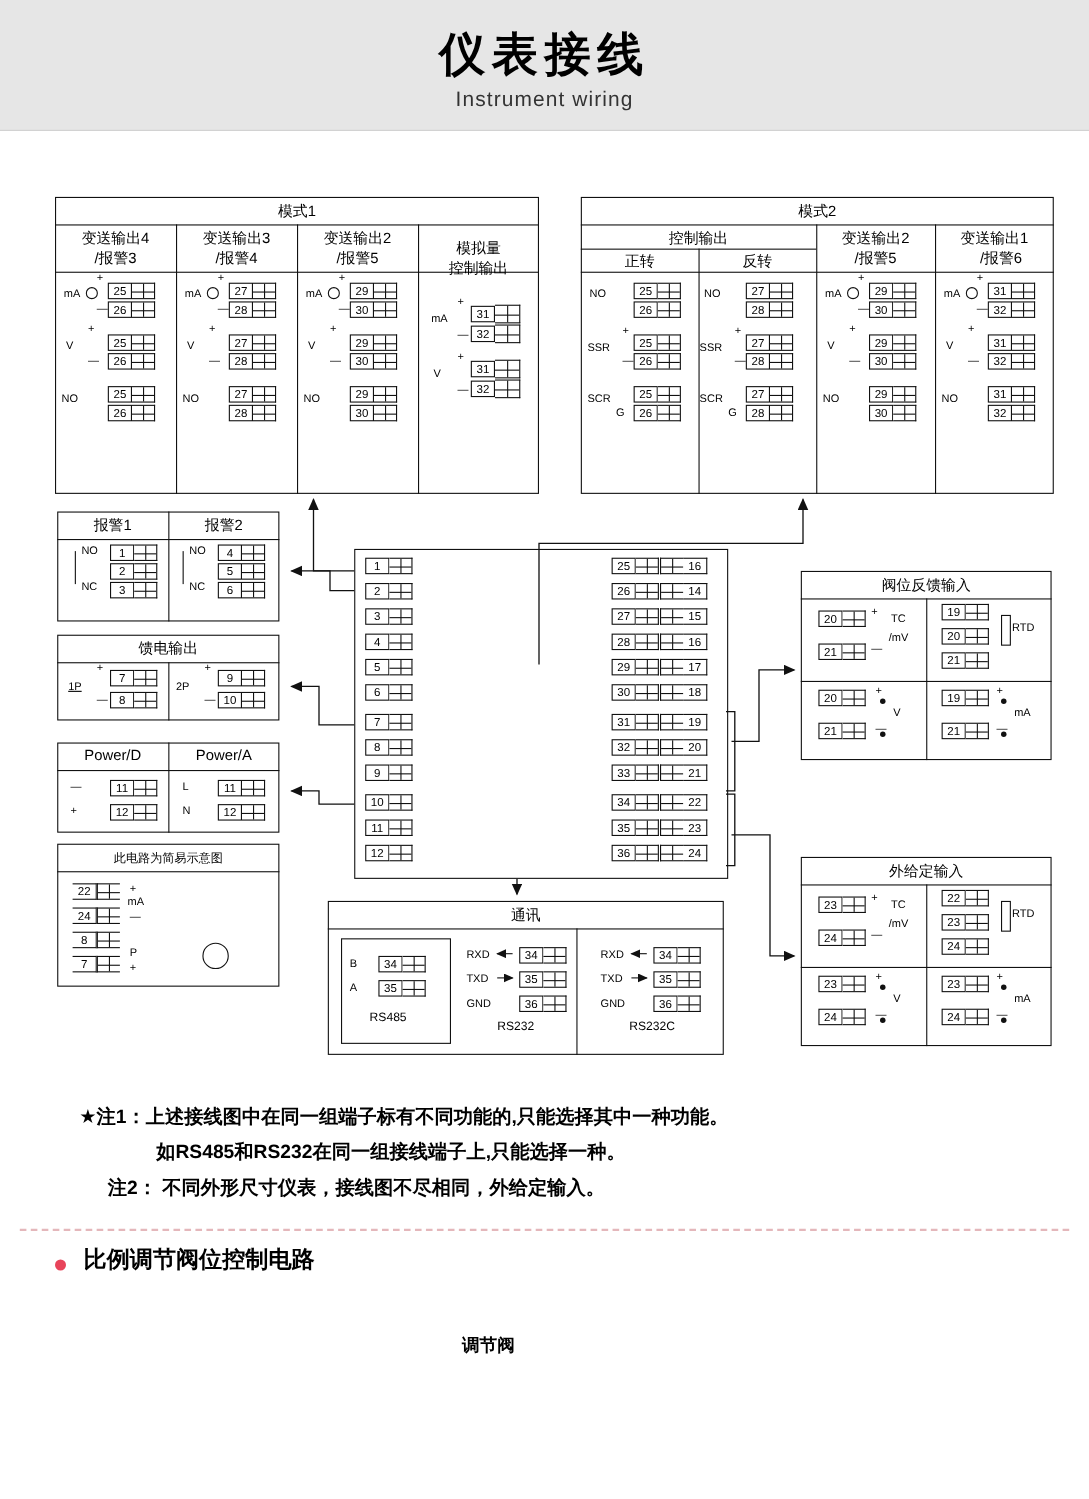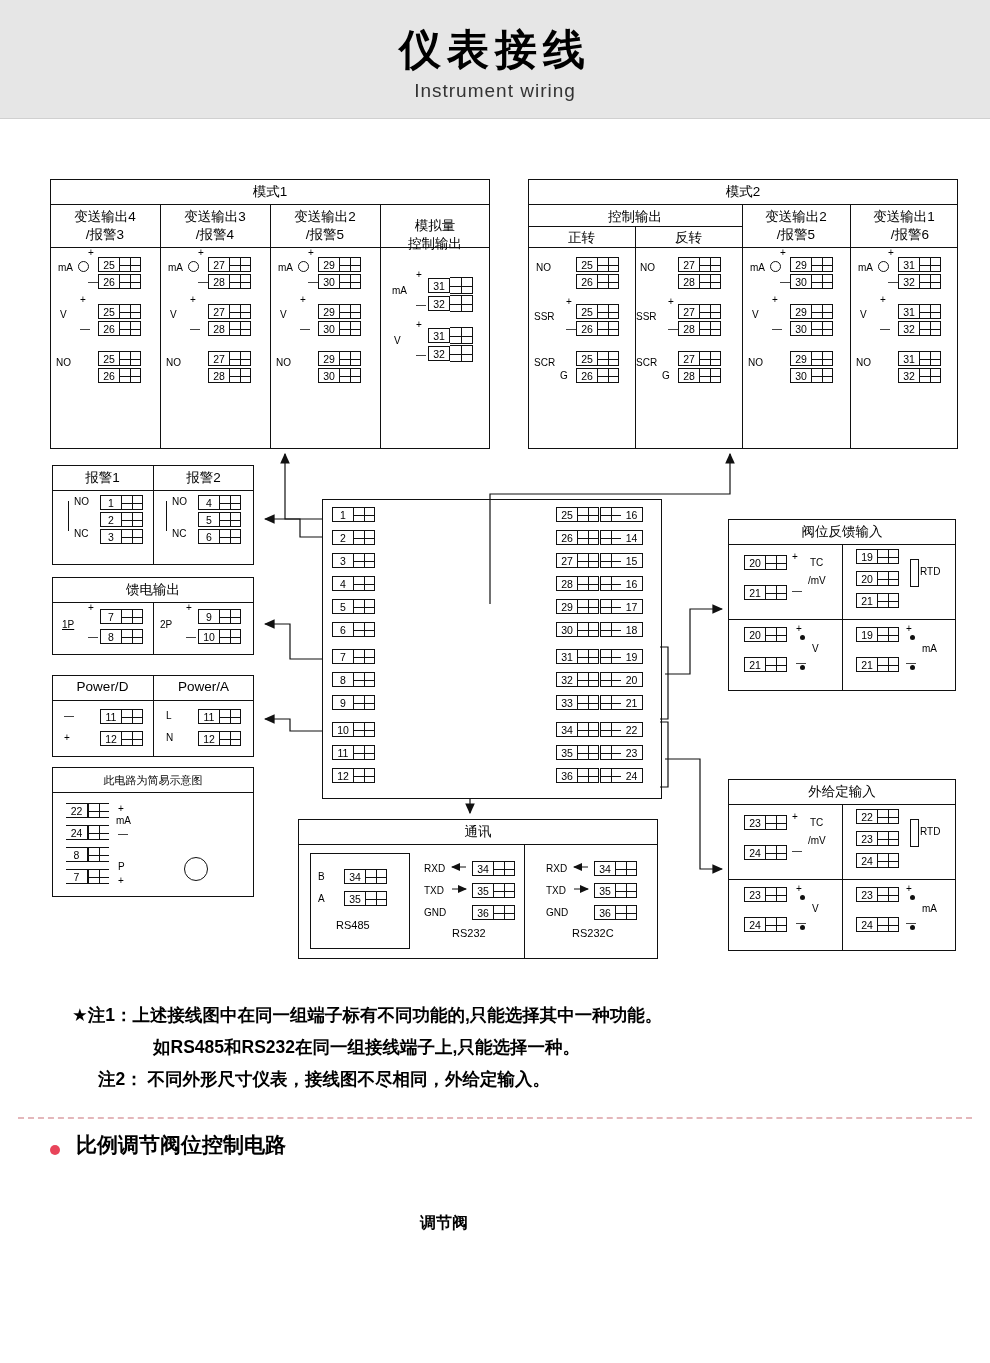--- a/index.html
+++ b/index.html
@@ -48,21 +48,21 @@
   .term.rev .tscrew{border-left:1px solid #111;border-right:0;}
   
   .dot{position:absolute;width:5px;height:5px;border-radius:50%;background:#111;}
   .circ{position:absolute;width:9px;height:9px;border:1px solid #111;border-radius:50%;background:#fff;}
   
   svg.wires{position:absolute;left:0;top:0;width:990px;height:880px;pointer-events:none;}
   
   .notes{position:relative;width:888px;padding:6px 0 0 0;}
   .note-line{font-size:17.5px;font-weight:bold;line-height:32px;white-space:nowrap;}
   .nl1{position:absolute;left:72px;top:0px;}
-  .nl2{position:absolute;left:153px;top:32px;}
+  .nl2{position:absolute;left:142px;top:32px;}
   .nl3{position:absolute;left:98px;top:64px;}
   .divider{position:absolute;left:18px;top:118px;width:954px;border-top:2px dashed #e4b7bb;}
   .bullet{position:absolute;left:50px;top:146px;width:10px;height:10px;border-radius:50%;background:#e8445a;}
   .sect-title{position:absolute;left:76px;top:132px;font-size:21px;font-weight:bold;}
   .sect-sub{position:absolute;left:50px;top:174px;font-size:16px;font-weight:bold;}
   .valve-label{position:absolute;left:0;right:0;top:214px;text-align:center;font-size:16px;font-weight:bold;}
 </style>
 </head>
 <body>
 

